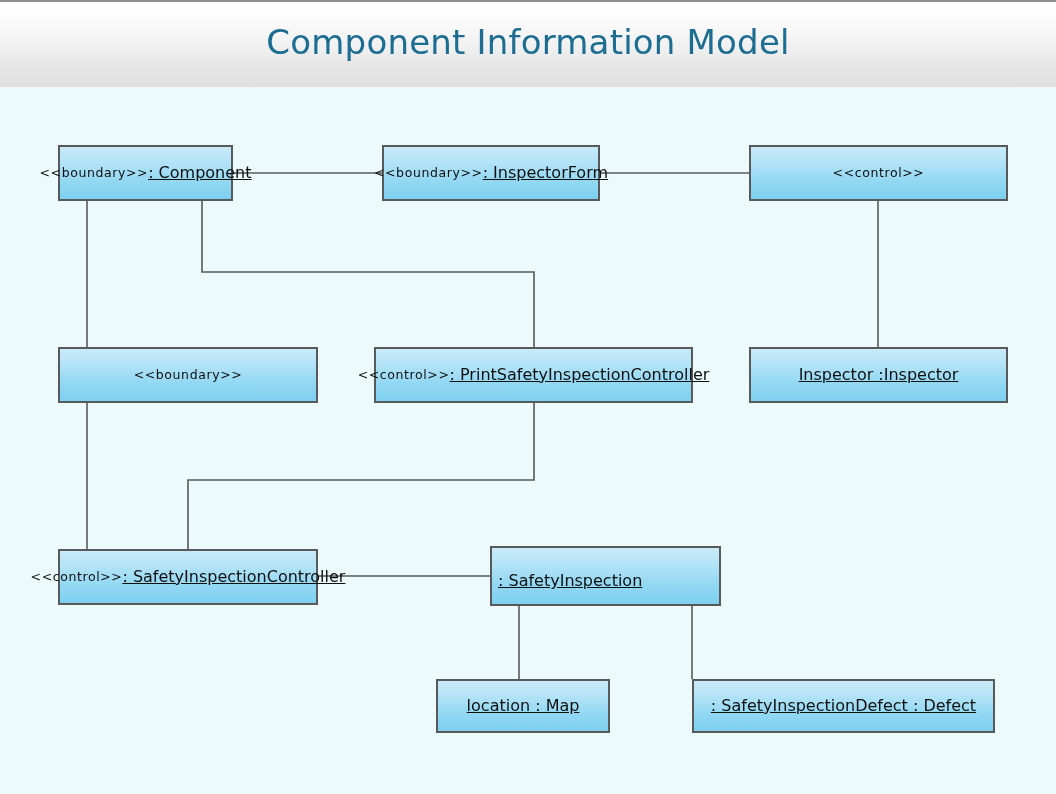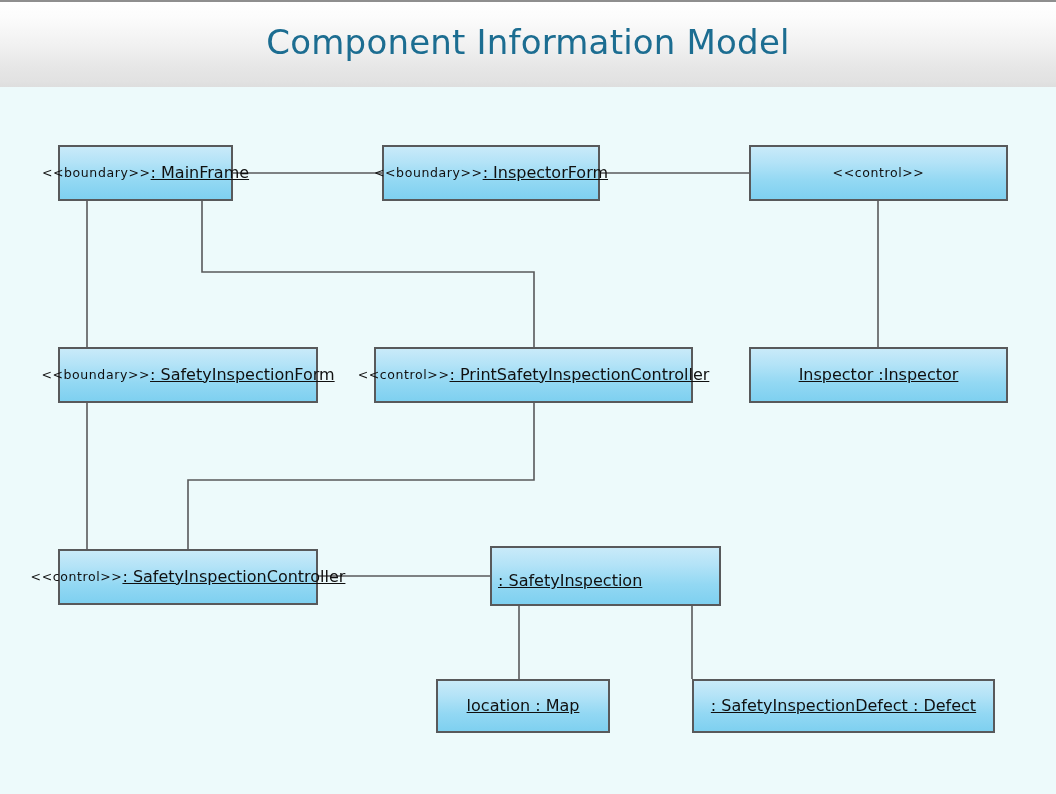--- a/index.html
+++ b/index.html
@@ -123,32 +123,31 @@
         <polyline points="878,114 878,260" fill="none" stroke="#58595b" stroke-width="1.6"></polyline>
         <polyline points="87,316 87,462" fill="none" stroke="#58595b" stroke-width="1.6"></polyline>
         <polyline points="534,316 534,393 188,393 188,462" fill="none" stroke="#58595b" stroke-width="1.6"></polyline>
         <polyline points="318,489 490,489" fill="none" stroke="#58595b" stroke-width="1.6"></polyline>
         <polyline points="519,519 519,592" fill="none" stroke="#58595b" stroke-width="1.6"></polyline>
         <polyline points="692,519 692,592" fill="none" stroke="#58595b" stroke-width="1.6"></polyline>
       </svg>
     <div id="node-layer">
         <div class="node" style="left: 58px; top: 58px; width: 175px; height: 56px;">
           <div class="stereotype">&lt;&lt;boundary&gt;&gt;</div>
-          <div class="instance-name">: MainFrame</div>
+          <div class="instance-name">: Component</div>
         </div>
         <div class="node" style="left: 382px; top: 58px; width: 218px; height: 56px;">
           <div class="stereotype">&lt;&lt;boundary&gt;&gt;</div>
           <div class="instance-name">: InspectorForm</div>
         </div>
         <div class="node" style="left: 749px; top: 58px; width: 259px; height: 56px;">
           <div class="stereotype">&lt;&lt;control&gt;&gt;</div>
         </div>
         <div class="node" style="left: 58px; top: 260px; width: 260px; height: 56px;">
           <div class="stereotype">&lt;&lt;boundary&gt;&gt;</div>
-          <div class="instance-name">: SafetyInspectionForm</div>
         </div>
         <div class="node" style="left: 374px; top: 260px; width: 319px; height: 56px;">
           <div class="stereotype">&lt;&lt;control&gt;&gt;</div>
           <div class="instance-name">: PrintSafetyInspectionController</div>
         </div>
         <div class="node" style="left: 749px; top: 260px; width: 259px; height: 56px; text-align: center;">
           <div class="instance-name">Inspector :Inspector</div>
         </div>
         <div class="node" style="left: 58px; top: 462px; width: 260px; height: 56px;">
           <div class="stereotype">&lt;&lt;control&gt;&gt;</div>

